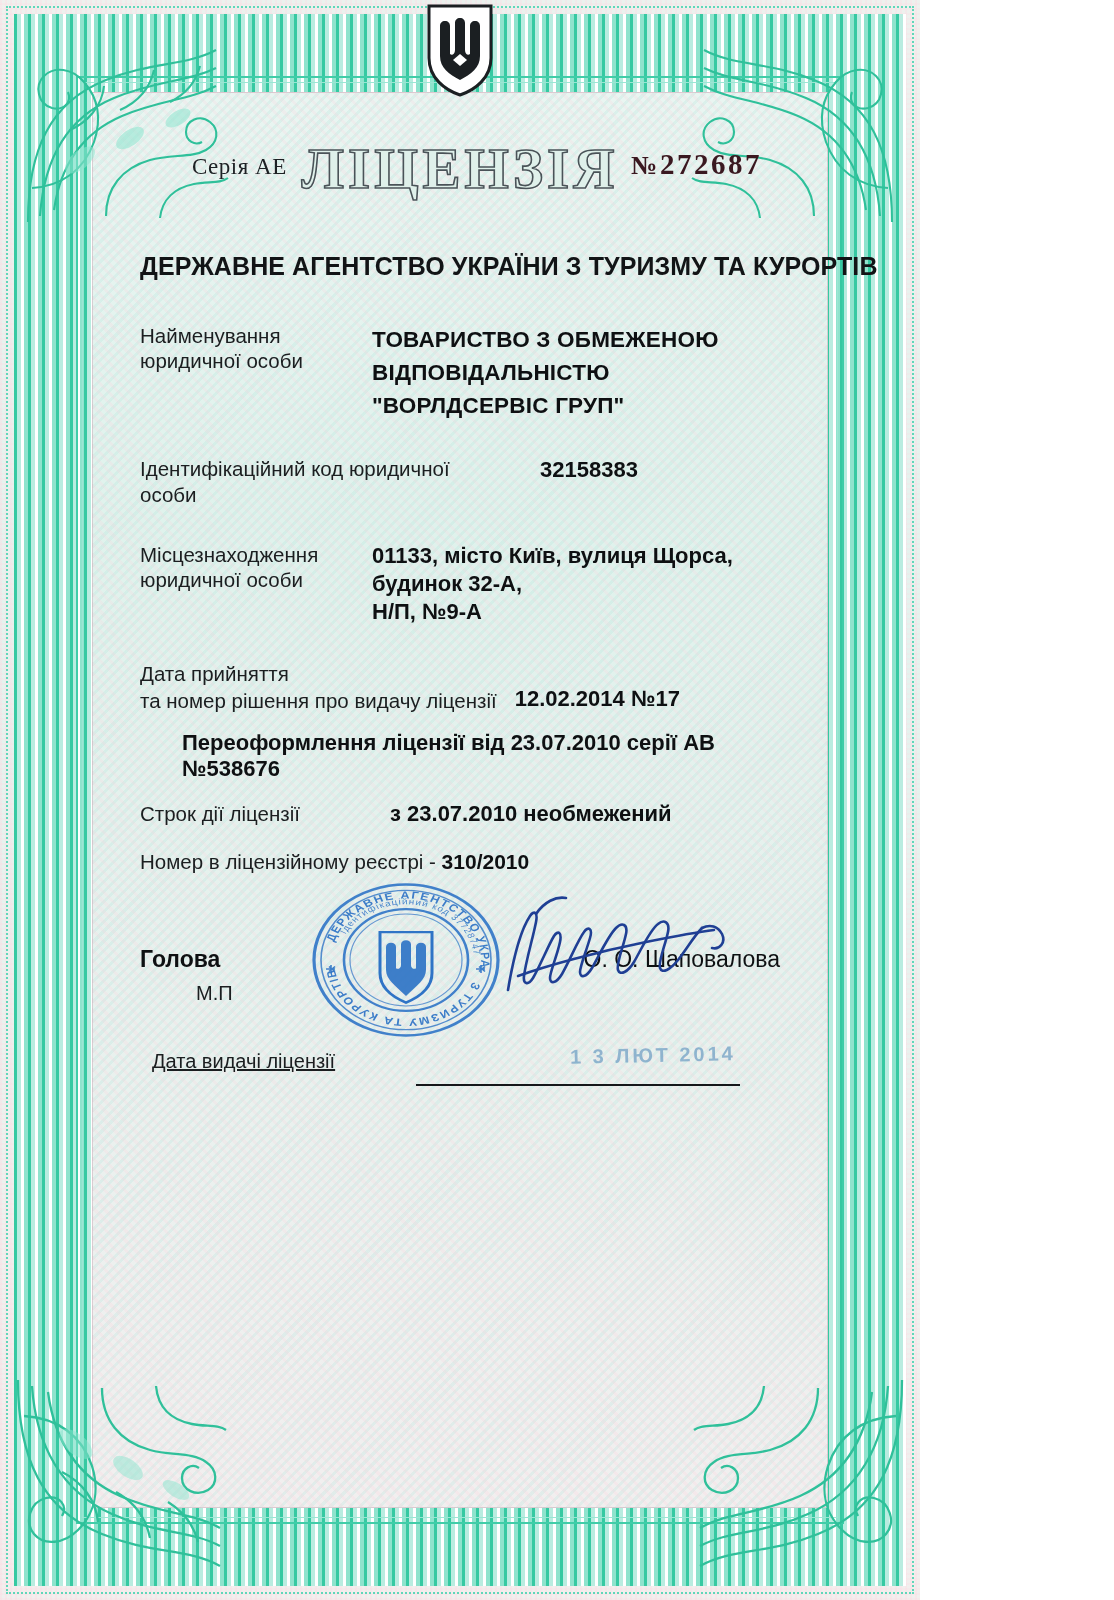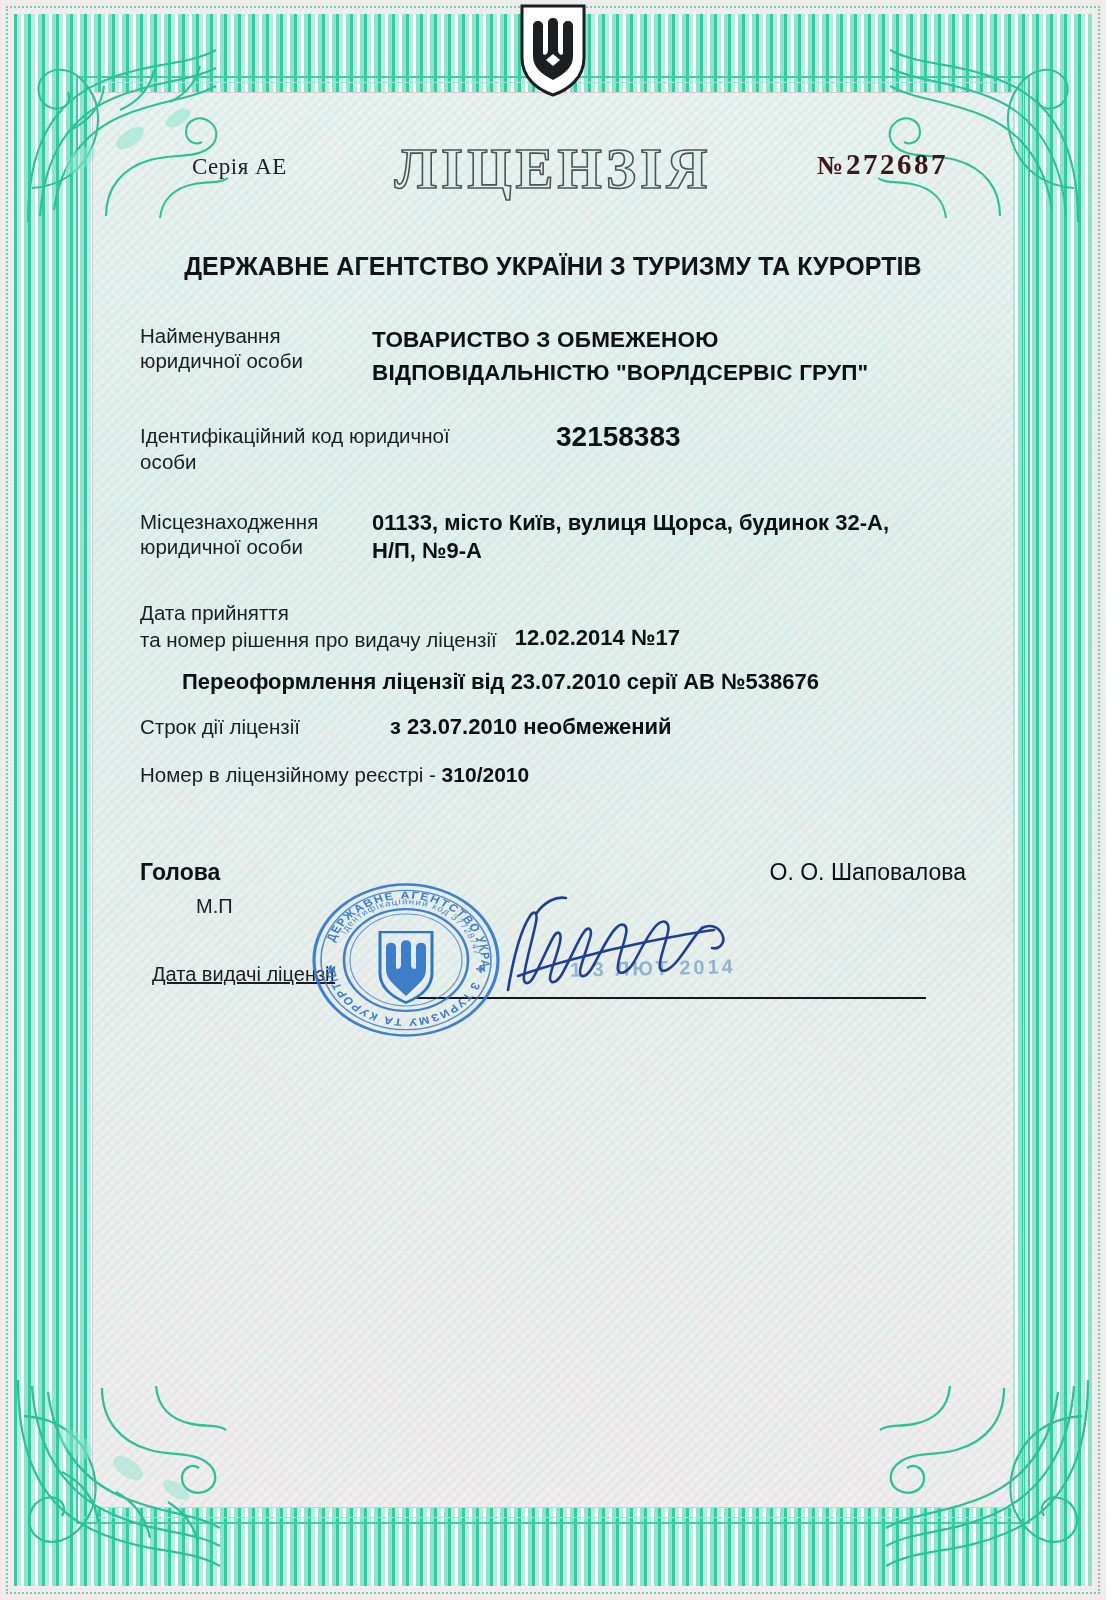--- a/index.html
+++ b/index.html
@@ -5,21 +5,21 @@
 <style>
   html,body{margin:0;padding:0;}
   body{
     width:1114px;height:1600px;overflow:hidden;
     font-family:"Liberation Sans", sans-serif;
     background:#ffffff;
   }
 
   
   .page{
-    position:relative;width:1106px;height:1600px;
+    position:relative;width:920px;height:1600px;
     background:
       
       repeating-linear-gradient(90deg, rgba(255,214,224,.30) 0 2px, rgba(255,255,255,0) 2px 5px),
       repeating-linear-gradient(0deg,  rgba(255,214,224,.22) 0 2px, rgba(255,255,255,0) 2px 5px),
       radial-gradient(circle at 50% 40%, #dff3ef 0%, #e3f3ee 35%, #eef1ee 70%, #f2efee 100%);
     box-sizing:border-box;
   }
 
   
   .watermark{
@@ -101,21 +101,21 @@
     width:232px;flex:0 0 232px;font-size:20.5px;line-height:25px;color:#1b1e20;
   }
   .val{
     font-size:22px;font-weight:700;line-height:28px;color:#0e1012;flex:1;
   }
   .val.ital{font-style:italic;font-size:25px;letter-spacing:.2px;}
   .val.caps{font-size:22.5px;line-height:33px;letter-spacing:.2px;}
 
   .row-code{display:flex;align-items:flex-start;margin-bottom:26px;}
   .row-code .lblw{font-size:20.5px;line-height:26px;color:#1b1e20;width:400px;flex:0 0 400px;}
-  .row-code .val{font-size:28px;font-weight:700;margin-left:16px;}
+  .row-code .val{font-size:22px;font-weight:700;}
 
   .row-decision{display:flex;align-items:flex-end;margin-bottom:10px;}
   .row-decision .lbl2{font-size:20.5px;line-height:27px;color:#1b1e20;flex:0 0 auto;}
   .row-decision .val{font-size:22px;font-weight:700;padding-left:18px;padding-bottom:1px;}
 
   .reissue{font-size:22px;font-weight:700;margin:16px 0 18px 42px;color:#0e1012;}
 
   .row-term{display:flex;align-items:baseline;margin-bottom:22px;justify-content:flex-end;}
   .row-term .lbl3{font-size:20.5px;color:#1b1e20;flex:0 0 250px;}
   .row-term .val{font-size:22px;font-weight:700;}

